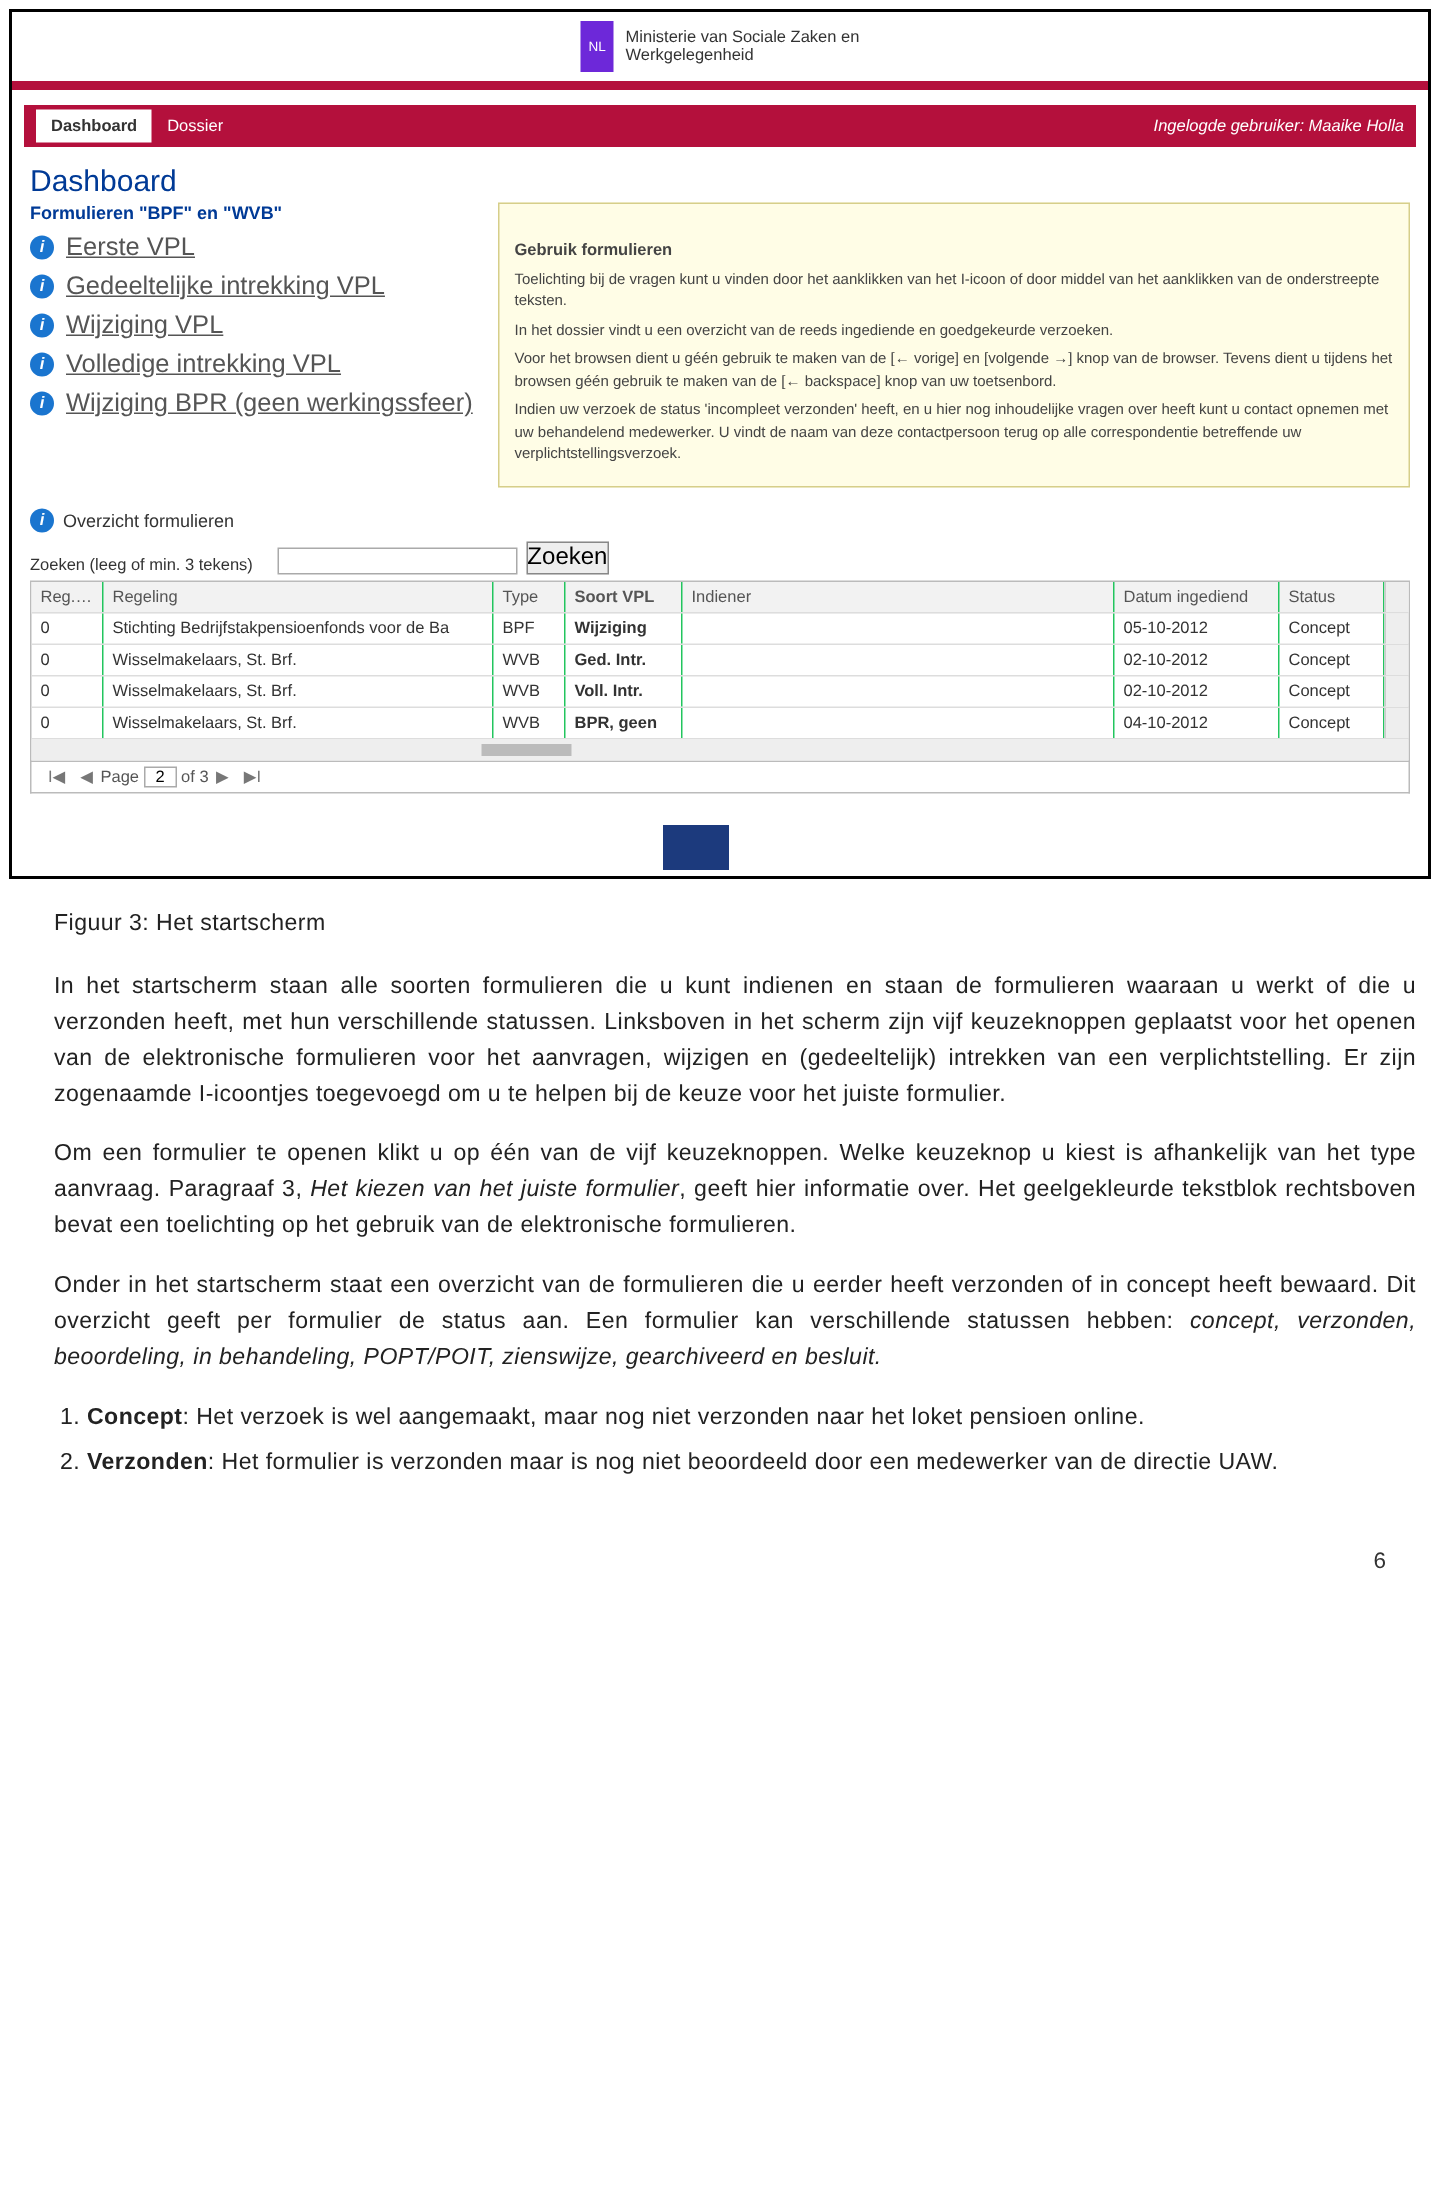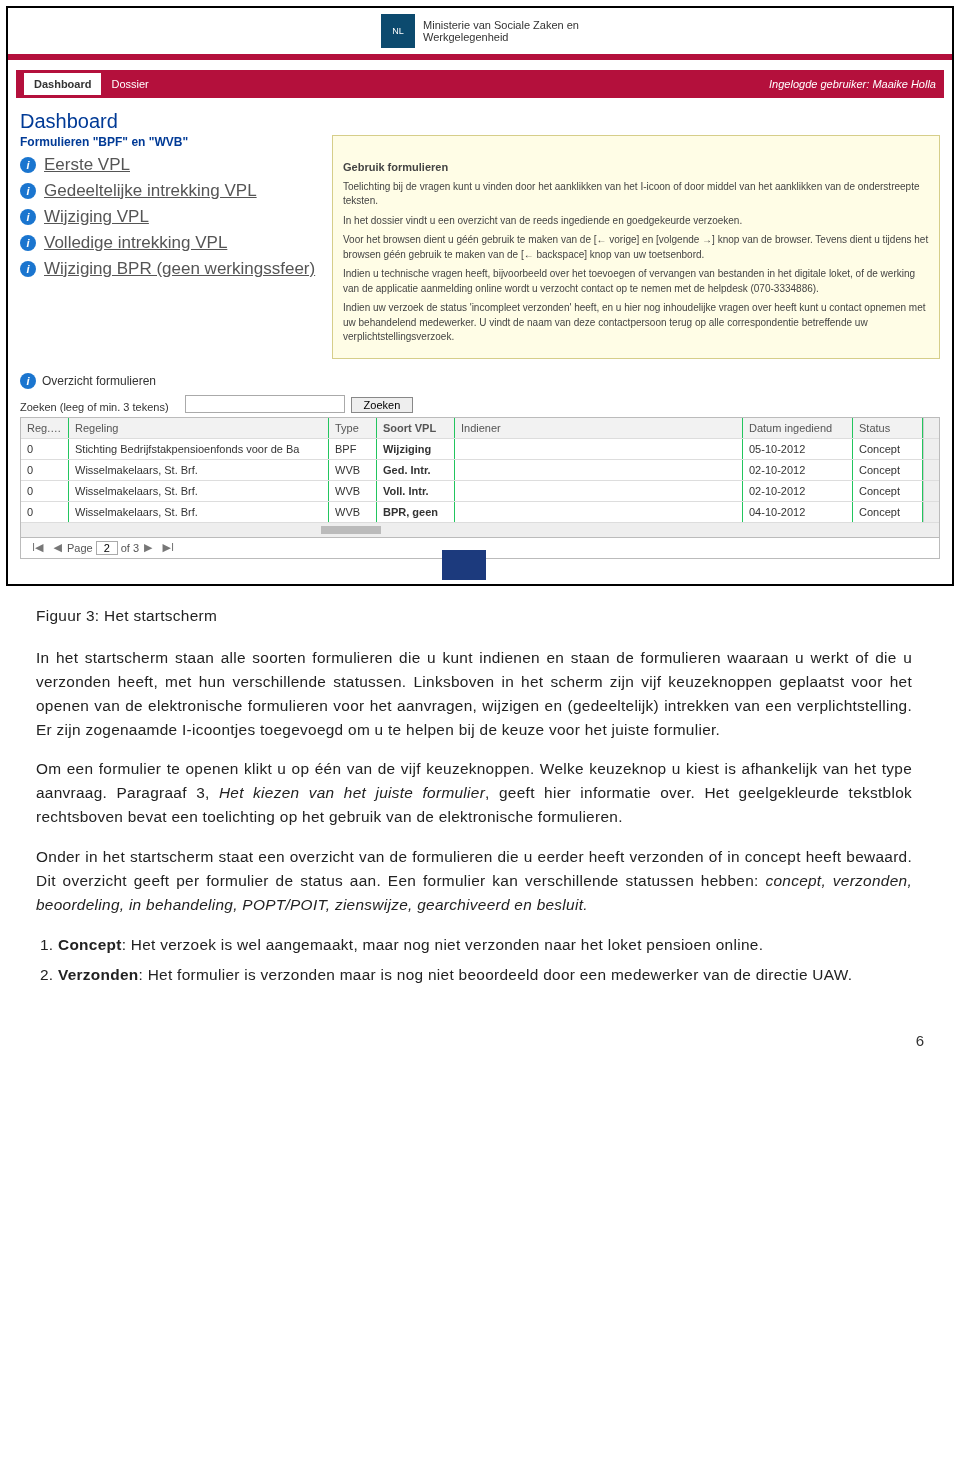--- a/index.html
+++ b/index.html
@@ -22,22 +22,22 @@
   }
   .gov-header {
     display: flex;
     align-items: center;
     justify-content: center;
     height: 46px;
     font-size: 11px;
     color: #333;
   }
   .gov-logo {
-    width: 34px; height: 34px;
-    background: #0c4a6e;
+    width: 22px; height: 34px;
+    background: #6d28d9;
     margin-right: 8px;
     display: flex; align-items: center; justify-content: center;
     color: #fff; font-size: 9px;
   }
   .crimson-bar { height: 6px; background: #b4103c; }
   .nav-bar {
     background: #b4103c;
     height: 28px;
     display: flex;
     align-items: center;
@@ -79,21 +79,21 @@
   .right-panel .hdr { font-weight: bold; margin-bottom: 4px; font-size: 11px; margin-top: 16px;}
   .right-panel p { margin: 0 0 5px 0; }
   .overview-section { margin-top: 14px; }
   .overview-header { display: flex; align-items: center; font-size: 12px; color: #333; margin-bottom: 4px;}
   .overview-header .info-icon { margin-right: 6px; }
   .search-row { display: flex; align-items: flex-end; margin: 6px 0 4px 0; font-size: 11px;}
   .search-row input[type=text] {
     width: 160px; height: 18px; border: 1px solid #aaa; margin: 0 6px 0 16px; font-size: 11px;
   }
   .search-btn {
-    border: 1px solid #888; background: #eee; padding: 1px 12px; font-size: 11px; cursor: pointer;
+    border: 1px solid #888; background: #eee; padding: 1px 0; font-size: 16px; cursor: pointer;
   }
   .grid { border: 1px solid #bbb; font-size: 11px; }
   .grid-head, .grid-row { display: flex; border-bottom: 1px solid #ddd; }
   .grid-head { background: #f2f2f2; font-weight: normal; color: #555; }
   .gc { padding: 4px 6px; border-right: 1px solid #22c55e; overflow: hidden; white-space: nowrap; text-overflow: ellipsis;}
   .c-reg { width: 48px; }
   .c-regl { width: 260px; }
   .c-type { width: 48px; }
   .c-sv { width: 78px; font-weight: bold; }
   .c-ind { flex: 1; }
@@ -102,21 +102,21 @@
   .c-scroll { width: 16px; background: #eee; border-left: 1px solid #ccc;}
   .grid-scroll-h { height: 14px; background: #eee; display: flex; align-items: center;}
   .grid-scroll-h .thumb { width: 60px; height: 8px; background: #bbb; margin-left: 300px;}
   .pager {
     border: 1px solid #bbb; border-top: none;
     padding: 3px 6px; font-size: 11px; display: flex; align-items: center; color: #555;
   }
   .pager .pg-btn { padding: 0 5px; cursor: pointer; color: #777;}
   .pager input { width: 22px; height: 14px; font-size: 11px; text-align: center; border: 1px solid #aaa; margin: 0 3px;}
   .blue-square { width: 44px; height: 30px; background: #1c3a7d; position: absolute; bottom: 4px; left: 434px;}
-  .doc-body { padding: 12px 48px 20px 36px; font-family: Verdana, Arial, sans-serif; font-size: 15.4px; color: #222; line-height: 1.55; letter-spacing: 0.3px;}
+  .doc-body { padding: 12px 16px 20px 36px; font-family: Verdana, Arial, sans-serif; font-size: 15.4px; color: #222; line-height: 1.55; letter-spacing: 0.3px;}
   .doc-body p { margin: 0 0 16px 0; text-align: justify;}
   .doc-body .caption { margin-bottom: 18px; }
   .doc-body ol { margin: 0 0 16px 0; padding-left: 22px; }
   .doc-body li { margin-bottom: 6px; }
   .doc-body em.it { }
   .doc-body strong { font-weight: bold; }
   .page-num { text-align: right; padding-right: 36px; font-size: 15px; color: #333; margin-top: 10px;}
 </style>
 </head>
 <body>
@@ -165,21 +165,20 @@
           <span class="info-icon">i</span>
           <span class="form-link">Wijziging BPR (geen werkingssfeer)</span>
         </div>
       </div>
 
       <div class="right-panel">
         <div class="hdr">Gebruik formulieren</div>
         <p>Toelichting bij de vragen kunt u vinden door het aanklikken van het I-icoon of door middel van het aanklikken van de onderstreepte teksten.</p>
         <p>In het dossier vindt u een overzicht van de reeds ingediende en goedgekeurde verzoeken.</p>
         <p>Voor het browsen dient u géén gebruik te maken van de [← vorige] en [volgende →] knop van de browser. Tevens dient u tijdens het browsen géén gebruik te maken van de [← backspace] knop van uw toetsenbord.</p>
-        <p>Indien u technische vragen heeft, bijvoorbeeld over het toevoegen of vervangen van bestanden in het digitale loket, of de werking van de applicatie aanmelding online wordt u verzocht contact op te nemen met de helpdesk (070-3334886).</p>
         <p>Indien uw verzoek de status 'incompleet verzonden' heeft, en u hier nog inhoudelijke vragen over heeft kunt u contact opnemen met uw behandelend medewerker. U vindt de naam van deze contactpersoon terug op alle correspondentie betreffende uw verplichtstellingsverzoek.</p>
       </div>
     </div>
 
     <div class="overview-section">
       <div class="overview-header">
         <span class="info-icon">i</span>
         <span>Overzicht formulieren</span>
       </div>
       <div class="search-row">

